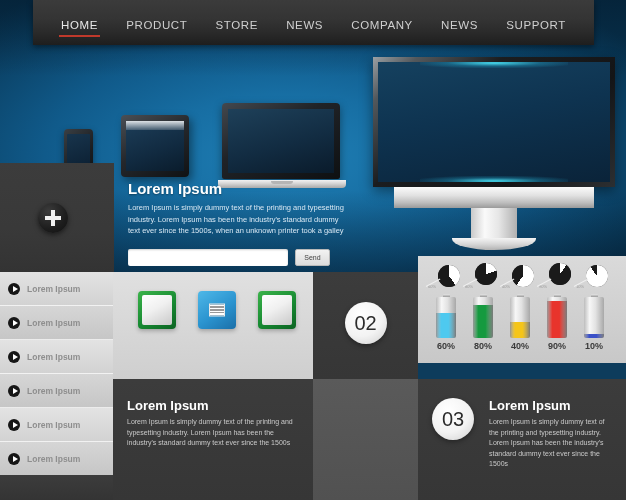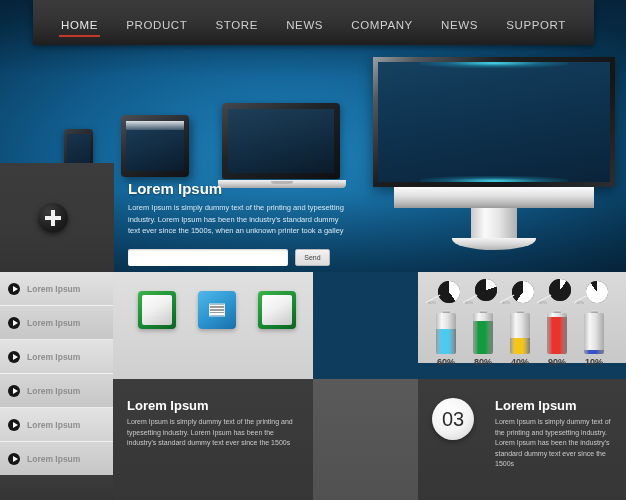--- a/index.html
+++ b/index.html
@@ -191,21 +191,21 @@
   }
   .circle-num {
     width: 42px; height: 42px; border-radius: 50%;
     background: radial-gradient(circle at 38% 30%, #ffffff 0%, #f3f3f3 55%, #cfcfcf 100%);
     display: flex; align-items: center; justify-content: center;
     color: #2c2c2c; font-size: 20px; box-shadow: 0 2px 5px rgba(0,0,0,.35); flex: none;
   }
   .mid-dark-02 .circle-num { margin: 30px auto 0 auto; }
 
   .chart-panel {
-    position: absolute; left: 418px; top: 272px; width: 208px; height: 91px;
+    position: absolute; left: 418px; top: 256px; width: 208px; height: 107px;
     background: linear-gradient(180deg, #dadada 0%, #c8c8c8 100%);
   }
   .pies { position: absolute; left: 12px; top: 7px; width: 190px; height: 26px; }
   .pie { position: absolute; width: 22px; height: 22px; border-radius: 50%; background: #1a1a1a; }
   .pie .wedge { position: absolute; left: 0; top: 0; width: 100%; height: 100%; border-radius: 50%; }
   .pie-label { position: absolute; font-size: 4px; color: #9a9a9a; white-space: nowrap; }
   .leader { position: absolute; height: 1px; background: #efefef; transform-origin: left center; }
 
   .batteries { position: absolute; left: 16px; top: 38px; display: flex; gap: 13px; }
   .battery-wrap { width: 24px; text-align: center; }
@@ -225,21 +225,21 @@
     background: linear-gradient(180deg, #3c3c3c 0%, #363636 100%);
     display: flex; gap: 9px; padding: 19px 10px 0 14px;
   }
   .bottom-mid-gray {
     position: absolute; left: 313px; top: 379px; width: 105px; height: 121px;
     background: linear-gradient(180deg, #5a5a5a 0%, #515151 100%);
   }
   .bottom-03 {
     position: absolute; left: 418px; top: 379px; width: 208px; height: 121px;
     background: linear-gradient(180deg, #3c3c3c 0%, #363636 100%);
-    display: flex; gap: 21px; padding: 19px 10px 0 14px; justify-content: center;
+    display: flex; gap: 15px; padding: 19px 10px 0 14px; justify-content: center;
   }
   .bottom-left-dark {
     position: absolute; left: 0; top: 475px; width: 113px; height: 25px;
     background: linear-gradient(180deg, #3c3c3c 0%, #343434 100%);
   }
   .blk-title { color: #ffffff; font-size: 13px; font-weight: bold; margin-bottom: 4px; }
   .blk-text { color: #c9c9c9; font-size: 7px; line-height: 1.5; }
 </style>
 </head>
 <body>
@@ -337,20 +337,23 @@
       </div>
       <div class="icon-box blue">
         <div class="icon-inner"></div>
       </div>
       <div class="icon-box green">
         <div class="icon-inner"></div>
       </div>
     </div>
   </div>
 
+  <div class="mid-dark-02">
+    <div class="circle-num">02</div>
+  </div>
 
   <div class="chart-panel">
     <div class="pies">
         <div class="pie" style="left: 8px; top: 2px;">
           <div class="wedge" style="background: conic-gradient(rgb(255, 255, 255) 0deg, rgb(255, 255, 255) 144deg, rgb(26, 26, 26) 144deg, rgb(26, 26, 26) 360deg);"></div>
         </div>
         <div class="pie-label" style="left: -2px; top: 21px;">60%</div>
         <div class="leader" style="left: -4px; top: 23px; width: 16px; transform: rotate(-28deg);"></div>
         <div class="pie" style="left: 45px; top: 0px;">
           <div class="wedge" style="background: conic-gradient(rgb(255, 255, 255) 0deg, rgb(255, 255, 255) 72deg, rgb(26, 26, 26) 72deg, rgb(26, 26, 26) 360deg);"></div>

